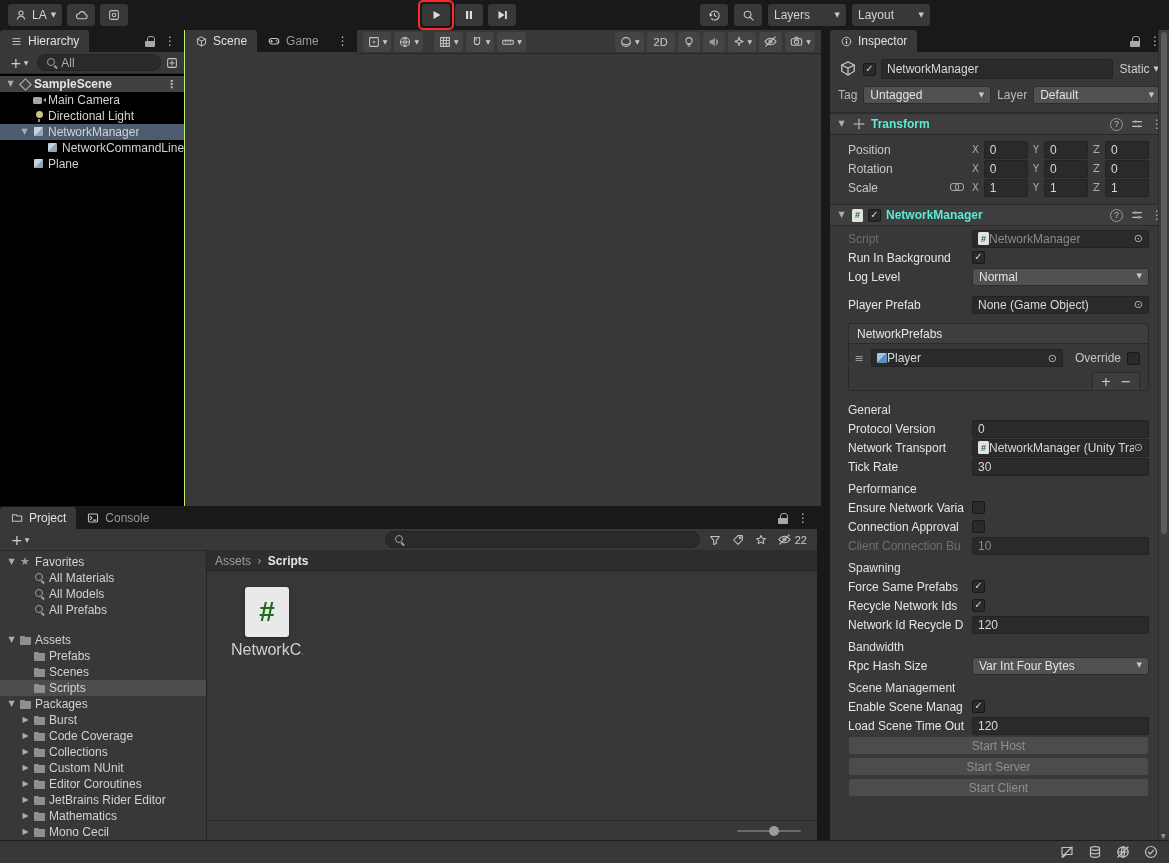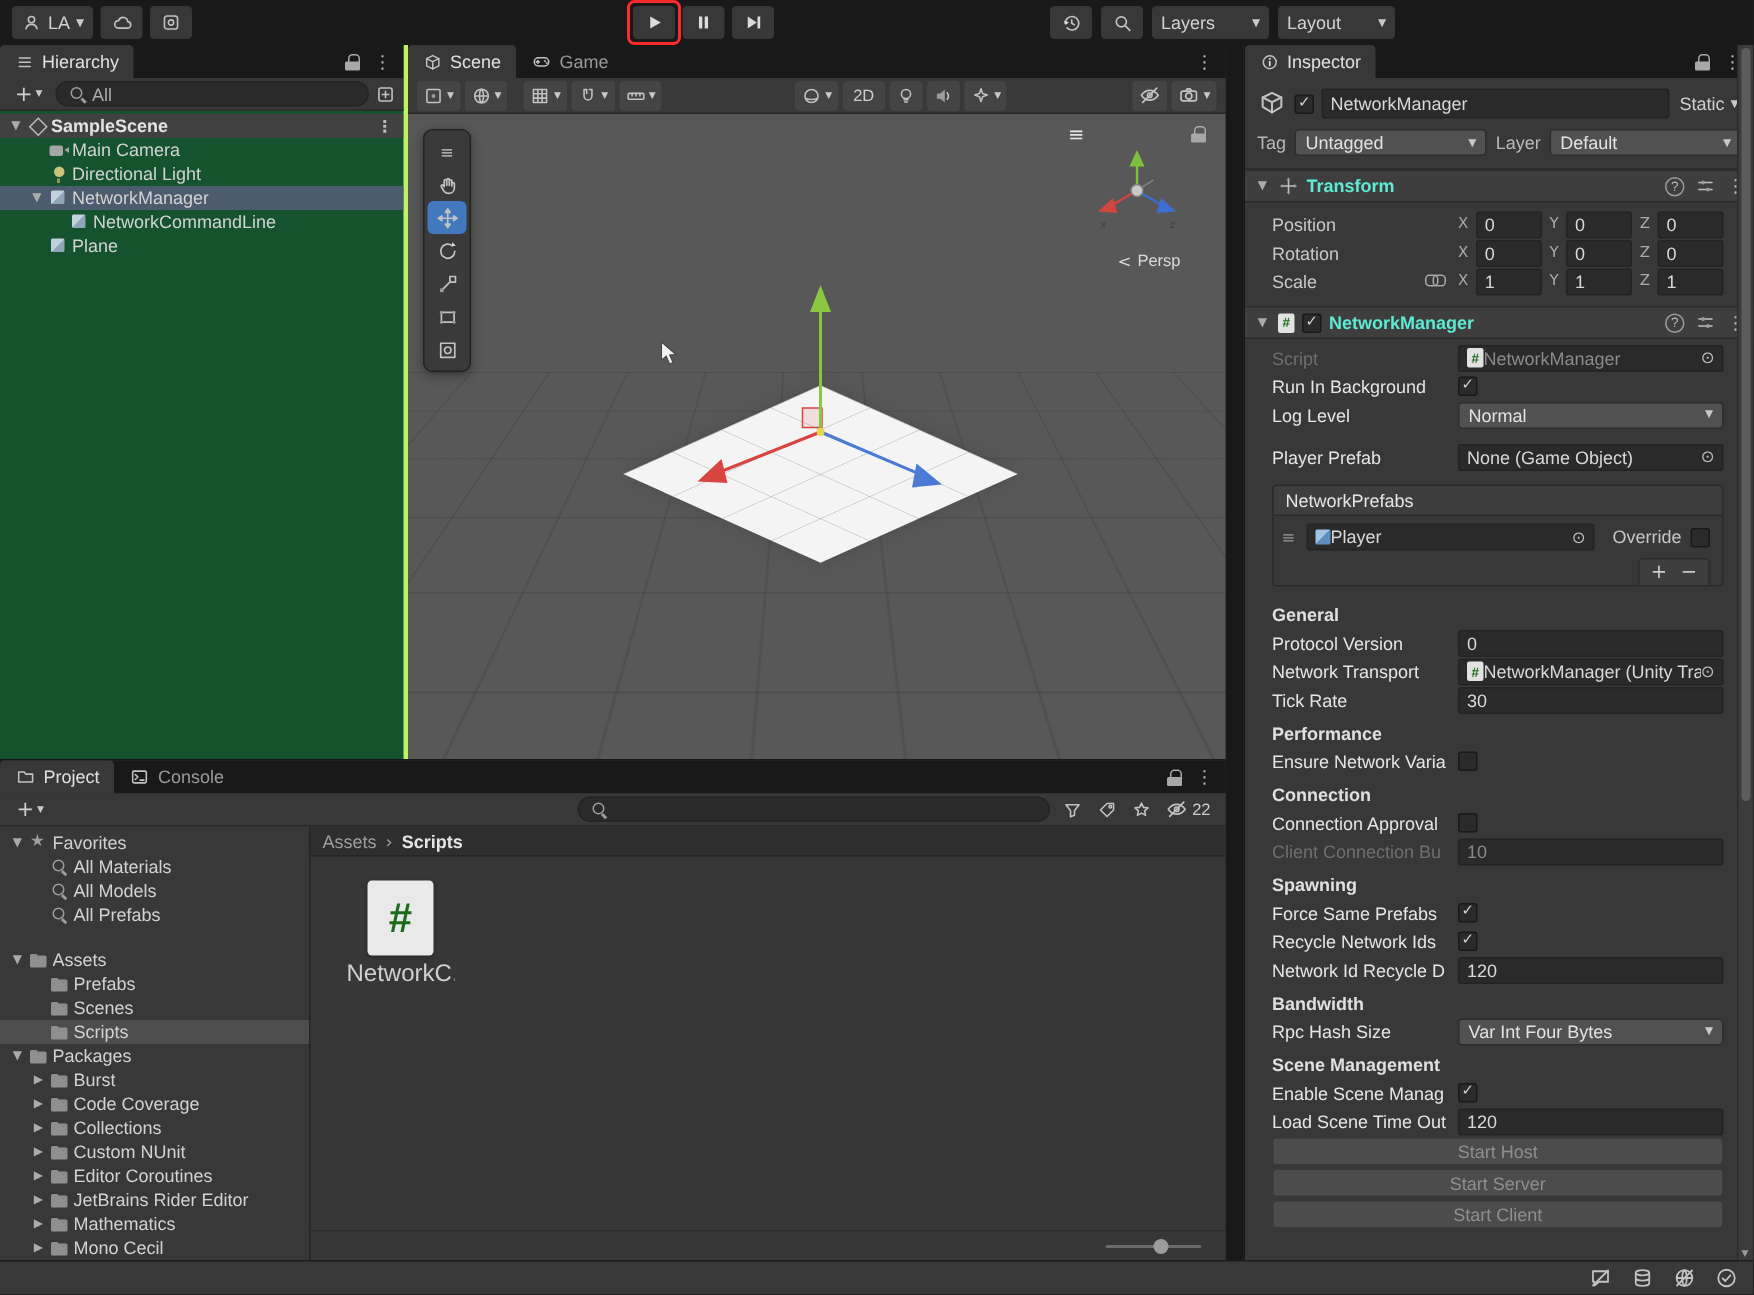--- a/index.html
+++ b/index.html
@@ -73,21 +73,21 @@
   
   .searchbox{height:17px;background:#2a2a2a;border:1px solid #232323;border-radius:9px;
     display:flex;align-items:center;gap:3px;padding:0 8px;color:#ababab;min-width:0;}
   .mag{position:relative;width:12px;height:12px;flex:none;}
   .mag::before{content:"";position:absolute;left:1px;top:1px;width:6px;height:6px;border:1.4px solid #9e9e9e;border-radius:50%;}
   .mag::after{content:"";position:absolute;left:8.5px;top:8.5px;width:4px;height:1.6px;background:#9e9e9e;transform:rotate(45deg);transform-origin:0 0;}
   .plusbtn{display:flex;align-items:center;gap:2px;padding:0 5px;color:#cfcfcf;font-size:14px;}
   .plusbtn .caret{font-size:6px;}
 
   
-  .hierarchy{width:272px;background:#14532d;border-right:3px solid #bef264;display:flex;flex-direction:column;}
+  .hierarchy{width:272px;background:#000000;border-right:1px solid #bef264;display:flex;flex-direction:column;}
   .panel-toolbar{height:22px;background:#383838;border-bottom:1px solid #2a2a2a;display:flex;
     align-items:center;gap:4px;padding:0 5px;flex:none;}
   .htree{flex:1;overflow:hidden;padding-top:2px;}
   .h-row{height:16px;display:flex;align-items:center;gap:2px;padding-left:calc(5px + var(--depth,0)*14px);}
   .h-row.header{background:#414141;font-weight:700;color:#e4e4e4;}
   .h-row.selected{background:#4c5c6e;}
   .h-label{white-space:nowrap;overflow:hidden;}
   .h-row .kebab{margin-left:auto;margin-right:7px;font-size:11px;}
   .obj-icon{width:14px;height:14px;position:relative;display:inline-block;flex:none;}
   .ic-unity::before{content:"";position:absolute;left:2.5px;top:2.5px;width:7px;height:7px;border:1.4px solid #bcbcbc;transform:rotate(45deg);}
@@ -97,21 +97,21 @@
   .ic-light::after{content:"";position:absolute;left:6px;top:9.5px;width:2px;height:3px;background:#99925f;}
   .ic-cube::before{content:"";position:absolute;left:2px;top:2px;width:9px;height:9px;border-radius:1px;
     background:linear-gradient(135deg,#c3d1dd 0 50%,#8fa5b8 50% 100%);}
   .ic-folder::before{content:"";position:absolute;left:1px;top:4px;width:11px;height:8px;background:#8f8f8f;border-radius:1px;}
   .ic-folder::after{content:"";position:absolute;left:1px;top:2.5px;width:5px;height:2px;background:#8f8f8f;border-radius:1px 1px 0 0;}
   .ic-star::before{content:"★";position:absolute;left:1px;top:1px;font-size:11px;line-height:11px;color:#9e9e9e;}
   .ic-search::before{content:"";position:absolute;left:2px;top:2px;width:6px;height:6px;border:1.4px solid #9e9e9e;border-radius:50%;}
   .ic-search::after{content:"";position:absolute;left:9px;top:9px;width:4px;height:1.6px;background:#9e9e9e;transform:rotate(45deg);transform-origin:0 0;}
 
   
-  .scenepanel{flex:1;display:flex;flex-direction:column;background:#383838;}
+  .scenepanel{flex:1;display:flex;background:#383838;}
   .scene-toolbar{height:24px;background:#383838;border-bottom:1px solid #272727;display:flex;
     align-items:center;gap:3px;padding:0 6px;flex:none;}
   .stb{height:20px;display:flex;align-items:center;gap:2px;padding:0 4px;background:#444444;border-radius:3px;}
   .stb .caret{font-size:6px;}
   .stb.txt{font-size:11px;color:#cdcdcd;padding:0 7px;}
   .viewport{flex:1;position:relative;background:#585858;overflow:hidden;}
   .vp-grid{position:absolute;left:-40%;top:40%;width:180%;height:130%;
     background-image:linear-gradient(rgba(25,25,25,.16) 1px,transparent 1px),
                      linear-gradient(90deg,rgba(25,25,25,.16) 1px,transparent 1px);
     background-size:52px 52px;transform:perspective(520px) rotateX(63deg);transform-origin:50% 0;}
@@ -182,21 +182,21 @@
   .axis{font-size:10px;color:#acacac;margin:0 3px;}
   .props{padding:3px 0 2px;}
   .prop-row{display:flex;align-items:center;height:19px;padding:0 20px 0 18px;gap:4px;}
   .prop-label{width:120px;flex:none;color:#e5e5e5;white-space:nowrap;overflow:hidden;}
   .prop-row .f-input,.prop-row .f-dropdown,.prop-row .f-object,.prop-row .f-toggle,.prop-row .f-button{display:none;}
   .prop-row.t-input .f-input{display:flex;}
   .prop-row.t-dropdown .f-dropdown{display:flex;}
   .prop-row.t-object .f-object{display:flex;}
   .prop-row.t-toggle .f-toggle{display:inline-flex;}
   .prop-row.t-header{margin-top:3px;}
-  .prop-row.t-header .prop-label{width:auto;font-weight:700;color:#e0e0e0;}
+  .prop-row.t-header .prop-label{width:auto;font-weight:400;color:#e0e0e0;}
   .prop-row.t-button{height:21px;}
   .prop-row.t-button .f-button{display:flex;flex:1;height:19px;background:#4c4c4c;border:1px solid #393939;
     border-radius:3px;align-items:center;justify-content:center;color:#8f8f8f;}
   .prop-row.gap{margin-top:9px;}
   .prop-row.disabled .prop-label{color:#6f6f6f;}
   .prop-row.disabled .field{color:#8a8a8a;}
   .prefab-box{margin:7px 20px 3px 18px;border:1px solid #2a2a2a;border-radius:3px;overflow:hidden;}
   .pb-header{height:20px;background:#3e3e3e;border-bottom:1px solid #2b2b2b;display:flex;align-items:center;padding:0 8px;color:#e5e5e5;}
   .pb-row{height:28px;display:flex;align-items:center;gap:6px;padding:0 8px 0 4px;background:#383838;}
   .pb-row .objfield{max-width:205px;}
@@ -990,24 +990,20 @@
             </div>
 
             <div class="prop-row t-toggle">
               <span class="prop-label">Ensure Network Varia</span>
               <span class="f-toggle checkbox">
                 <span class="check glyph">✓</span>
               </span>
 
             </div>
 
-            <div class="prop-row t-header">
-              <span class="prop-label">Connection</span>
-
-            </div>
 
             <div class="prop-row t-toggle">
               <span class="prop-label">Connection Approval</span>
               <span class="f-toggle checkbox">
                 <span class="check glyph">✓</span>
               </span>
 
             </div>
 
             <div class="prop-row disabled t-input">

